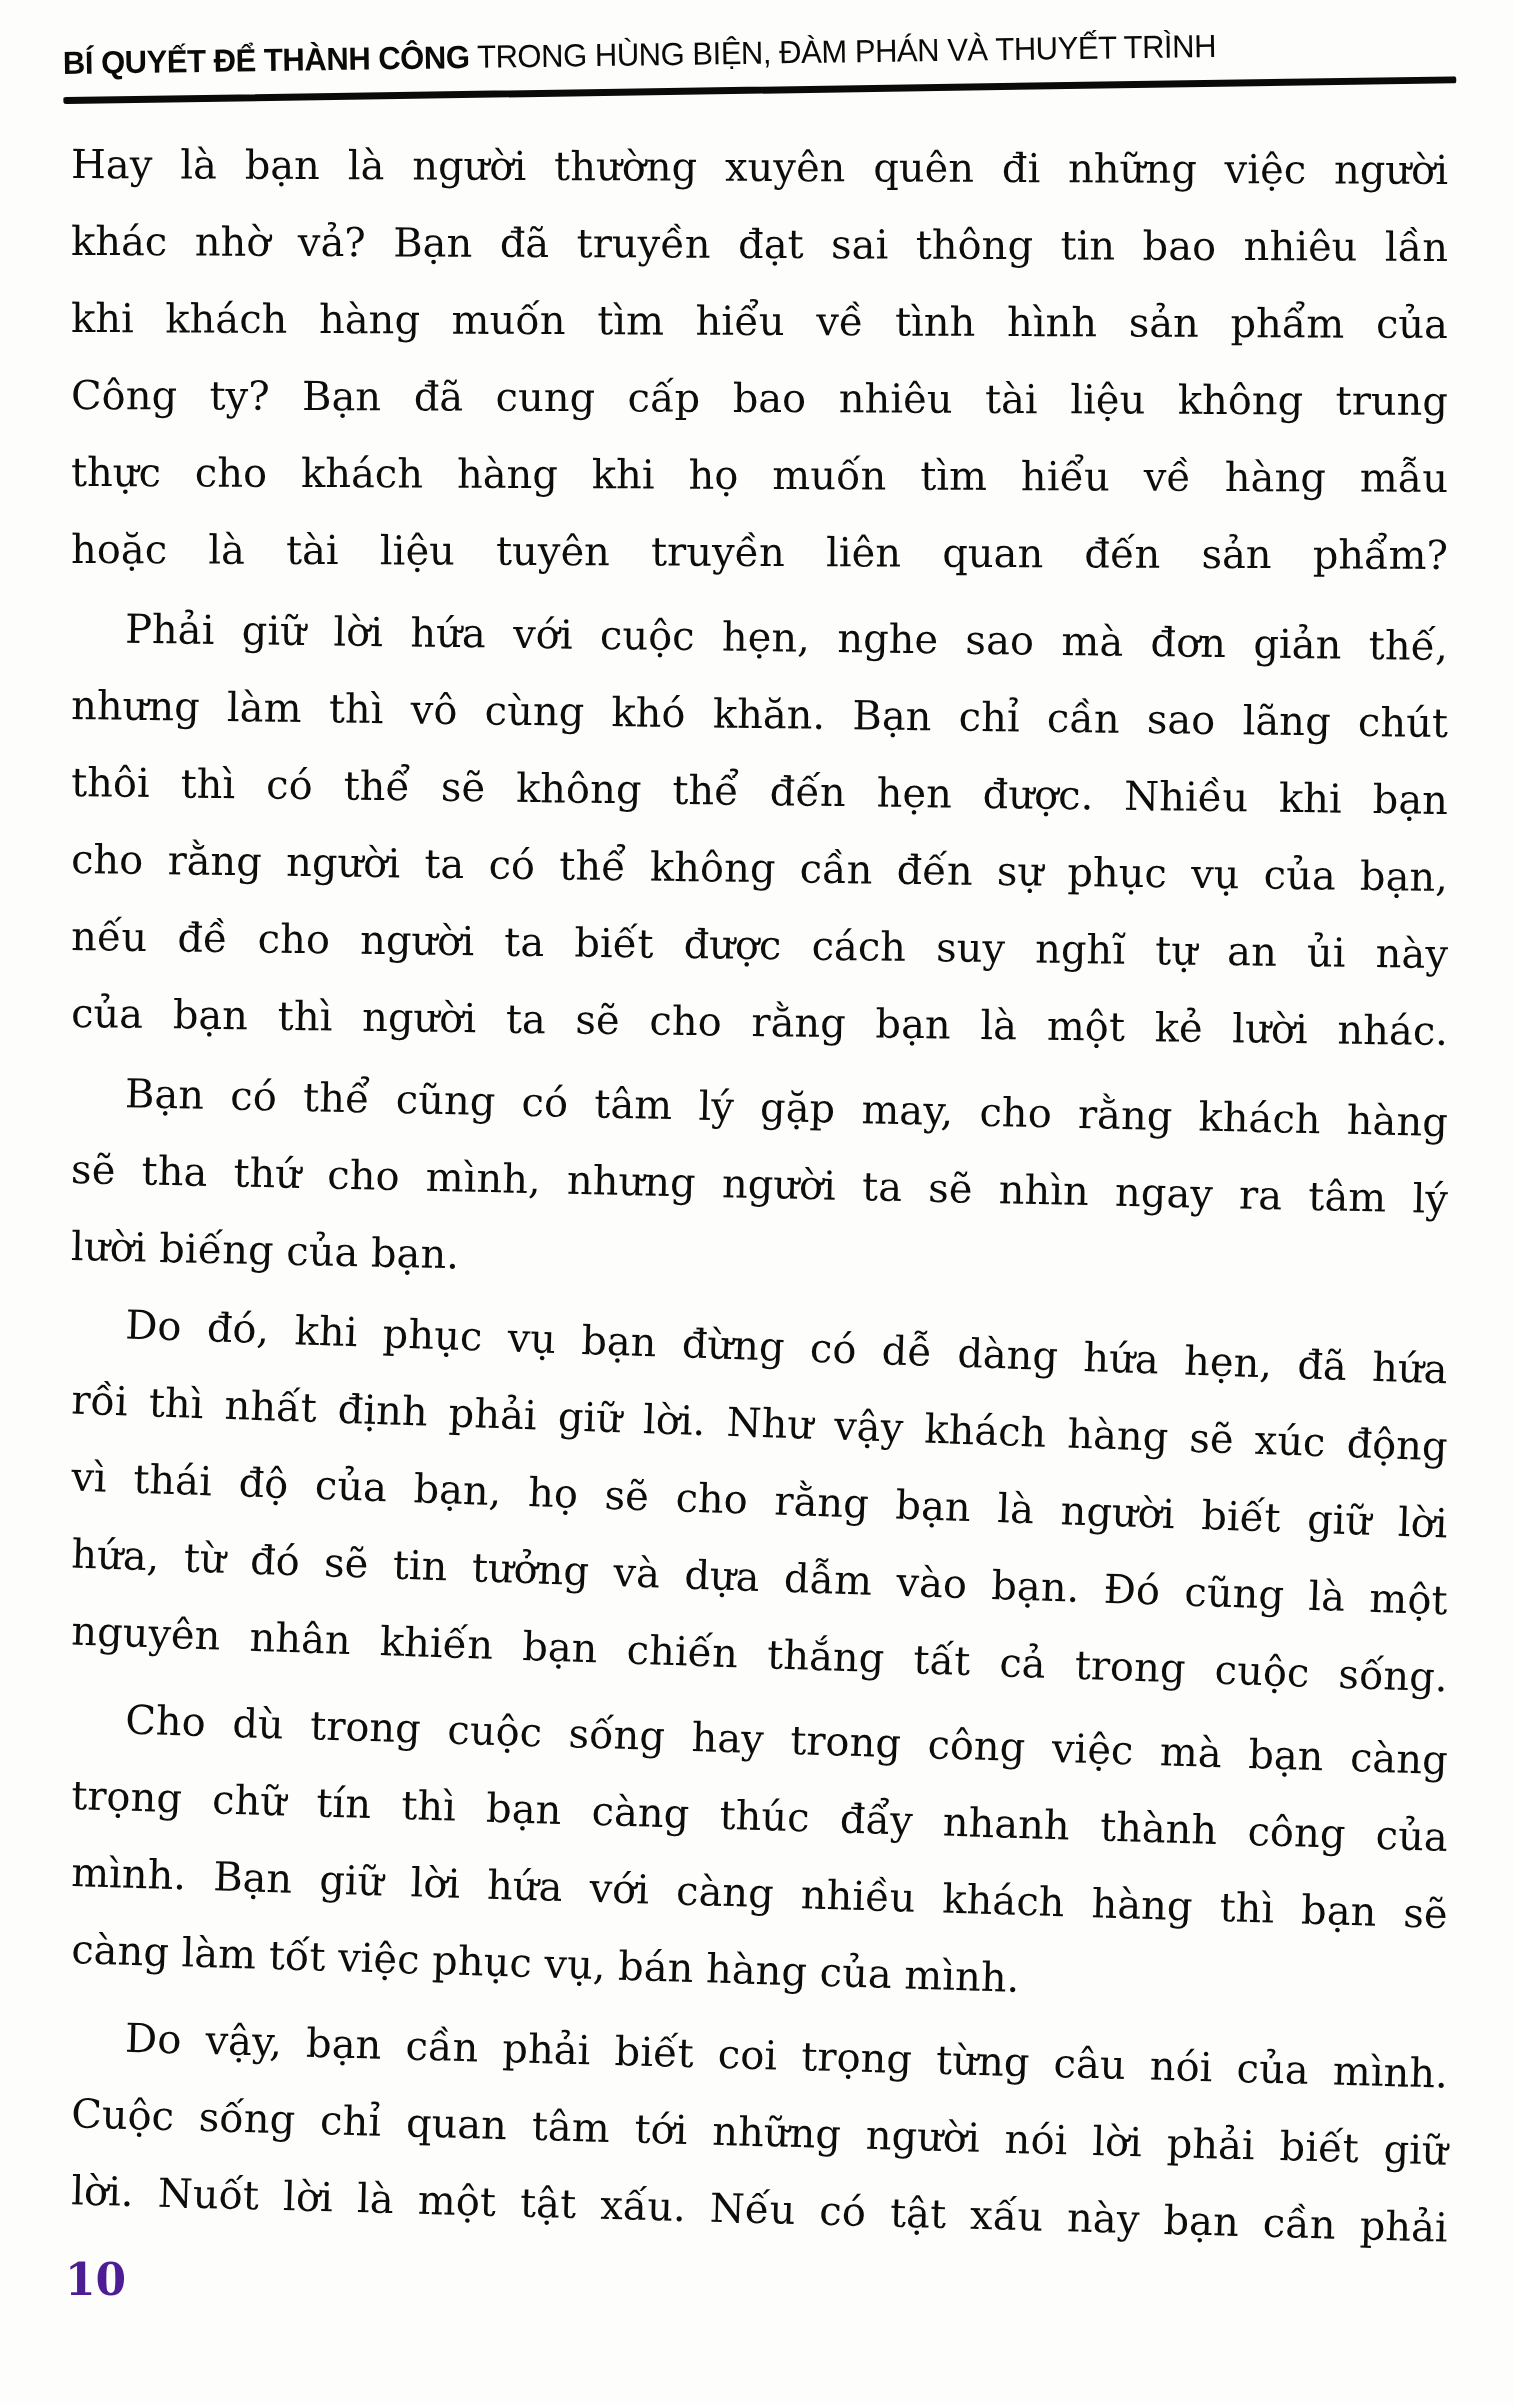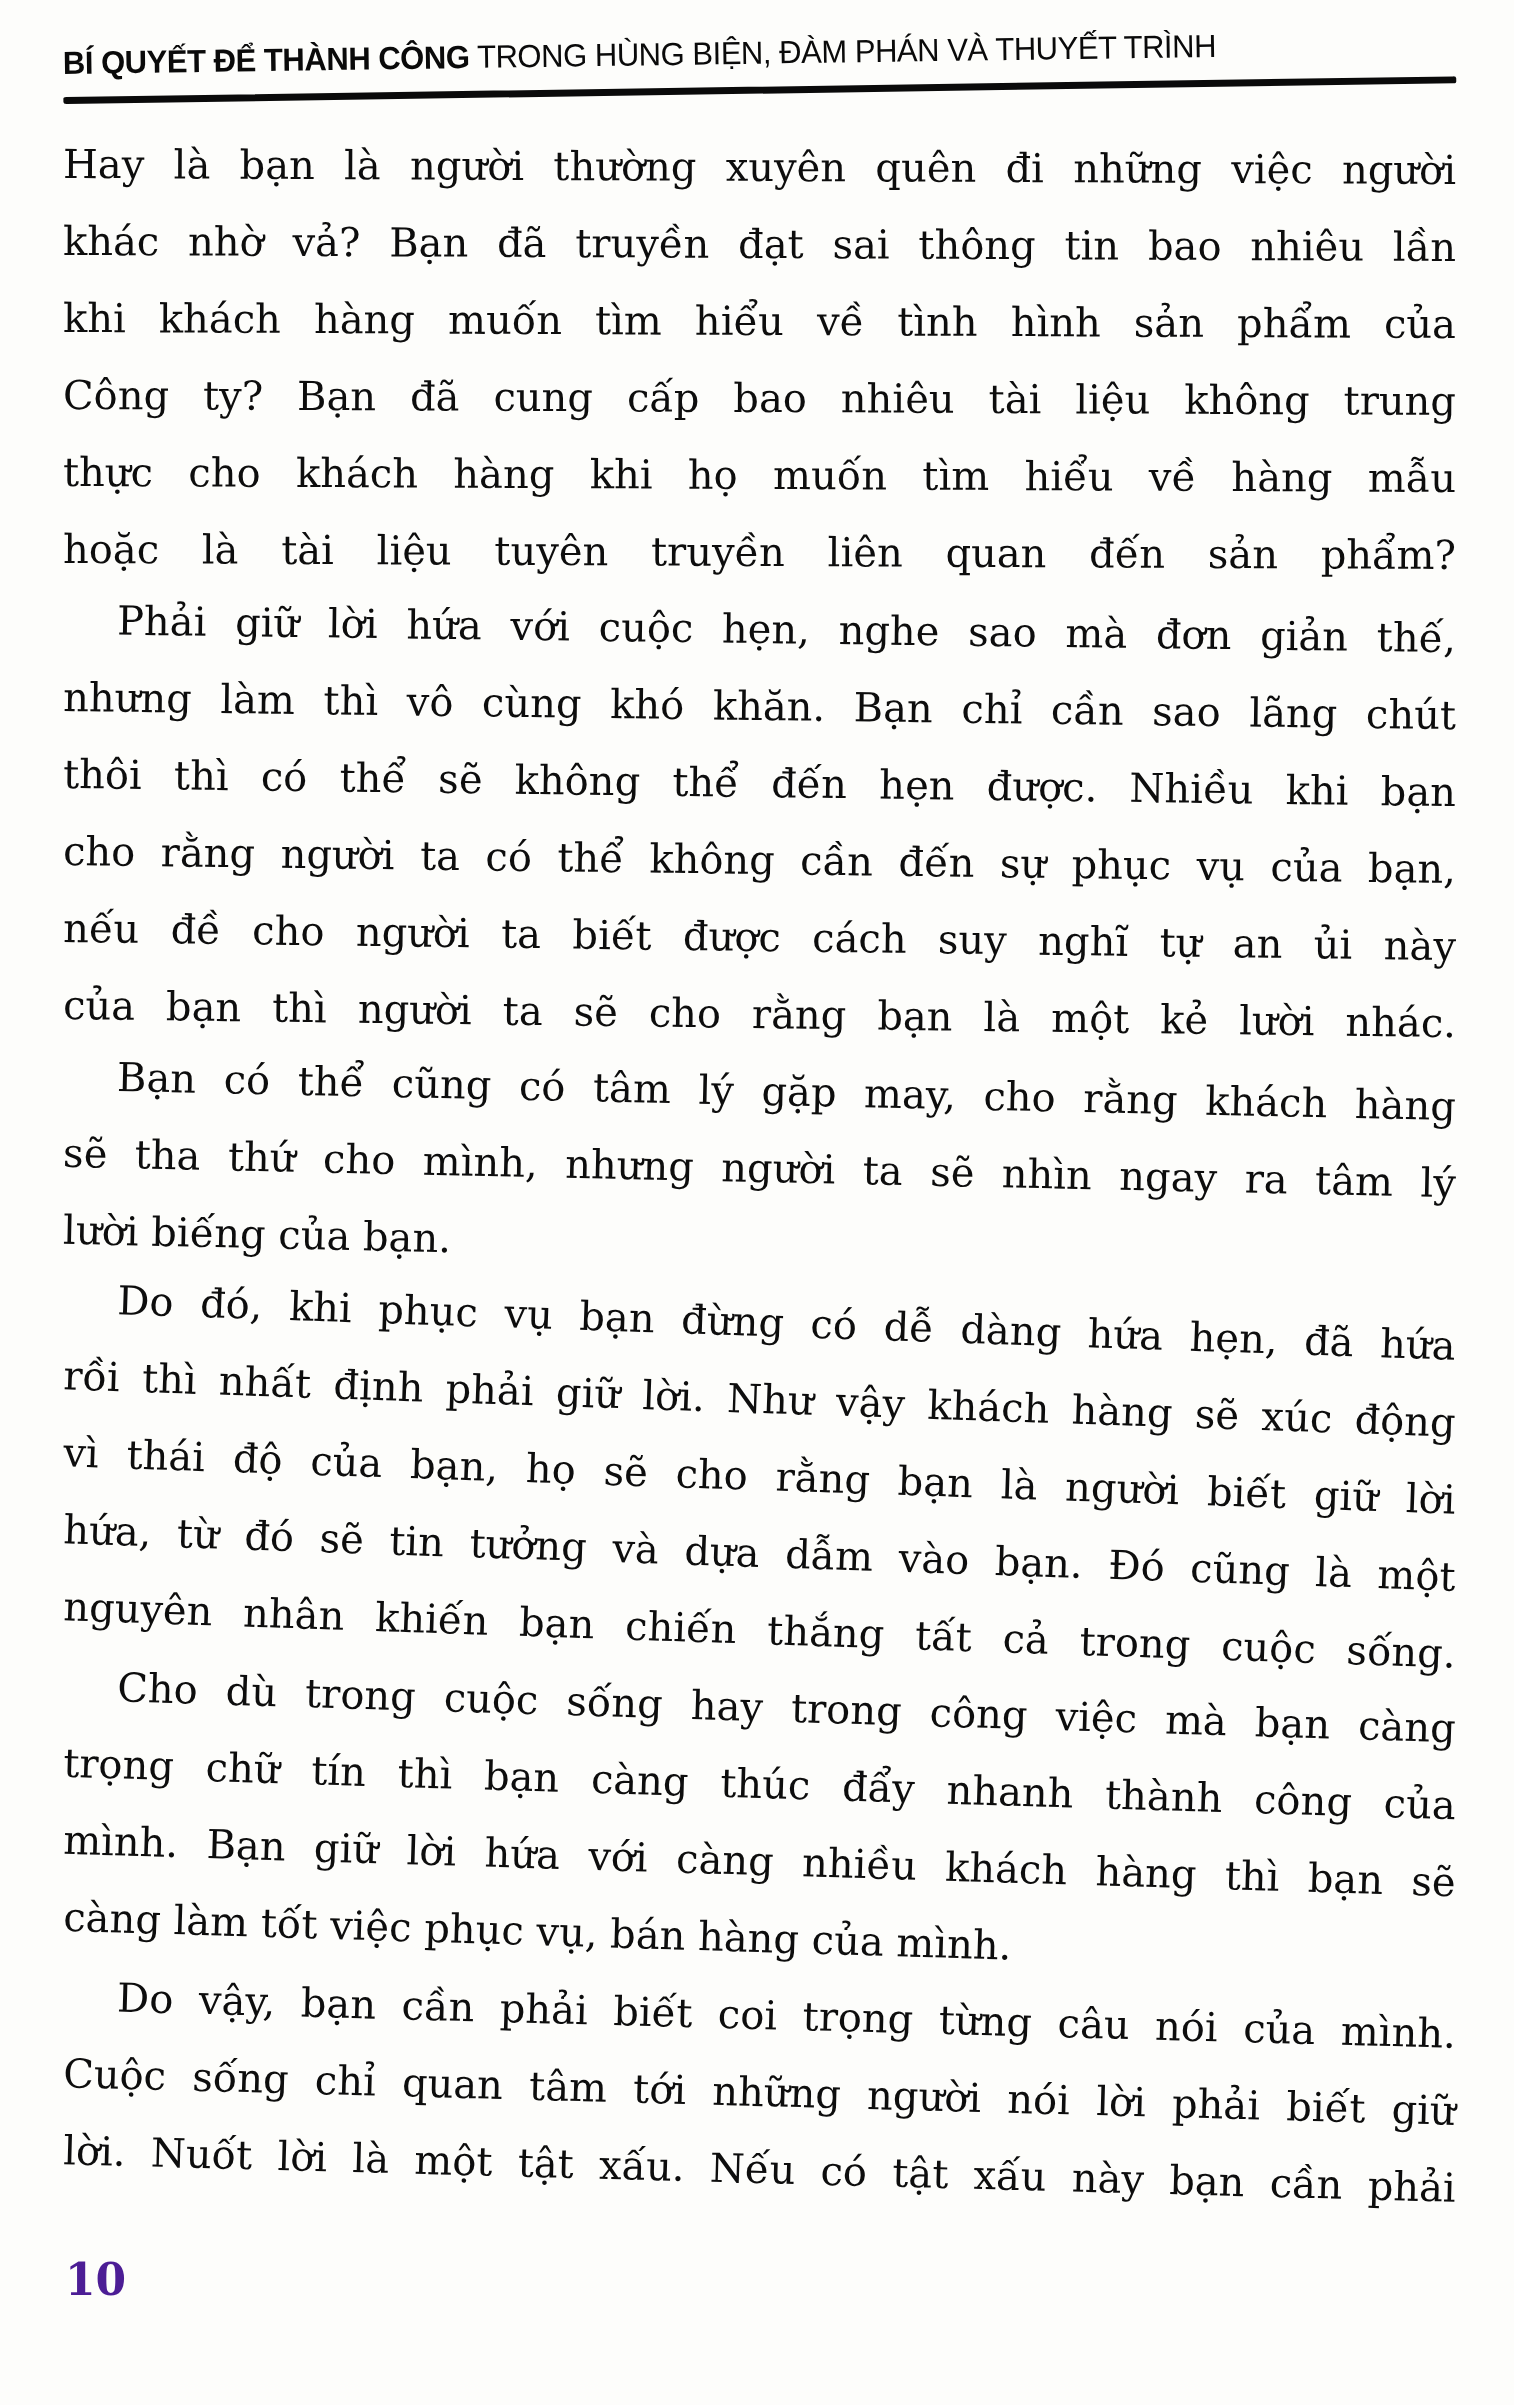--- a/index.html
+++ b/index.html
@@ -42,21 +42,21 @@
     border-radius: 2.9px / 1.9px;
   }
   
   .body-text {
     margin-top: 25px;
     font-family: "DejaVu Serif", "Liberation Serif", serif;
     font-size: 40px;
     line-height: 77px;
     color: #0d0d0d;
   }
-  .paragraph { margin: 0; }
+  .paragraph { margin: 8px; }
   .text-line {
     width: 100%;
     text-align: justify;
     text-align-last: justify;
     white-space: nowrap;
   }
   .text-line.natural { text-align-last: left; }
   .text-line.indent  { padding-left: 54px; box-sizing: border-box; }
   
   .para-0 .text-line { transform: rotate(0.25deg); }

